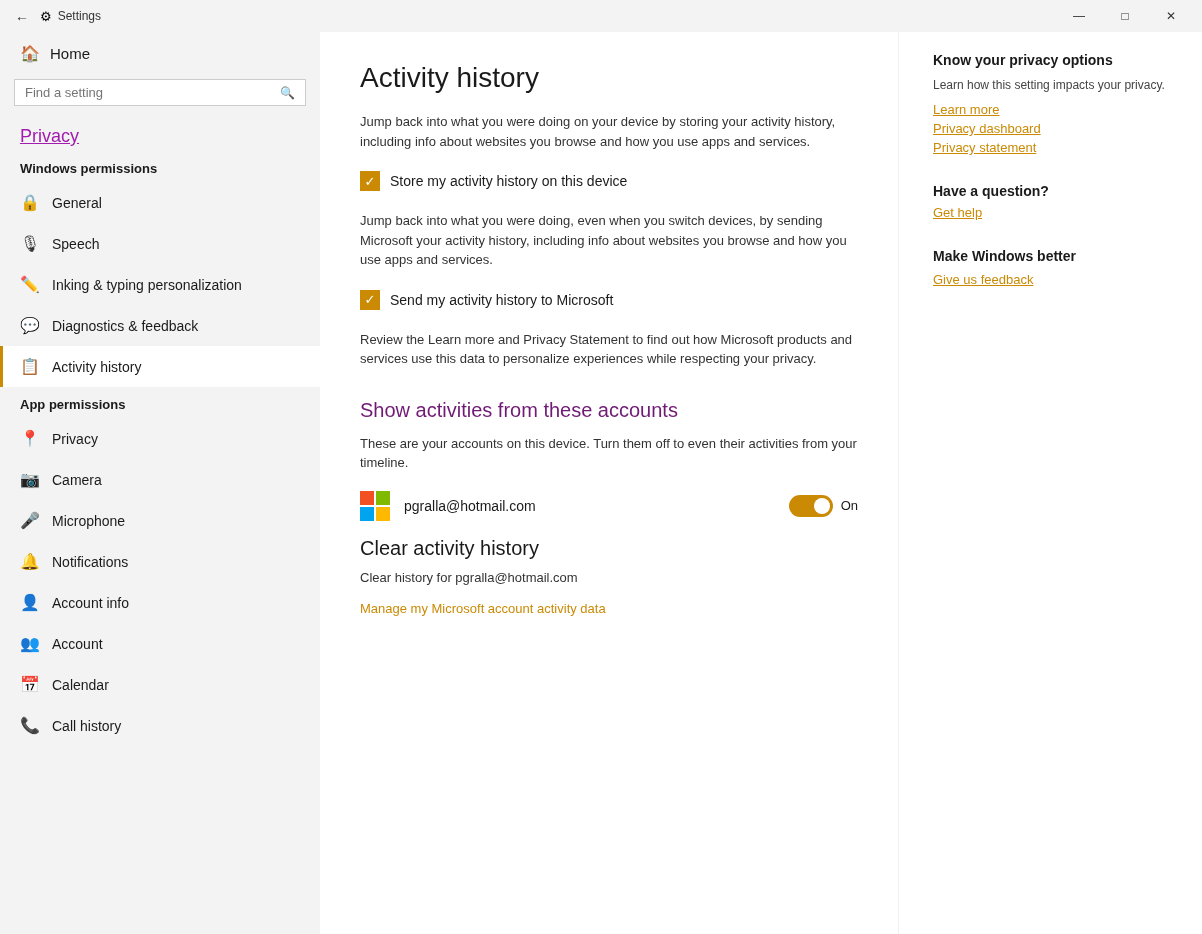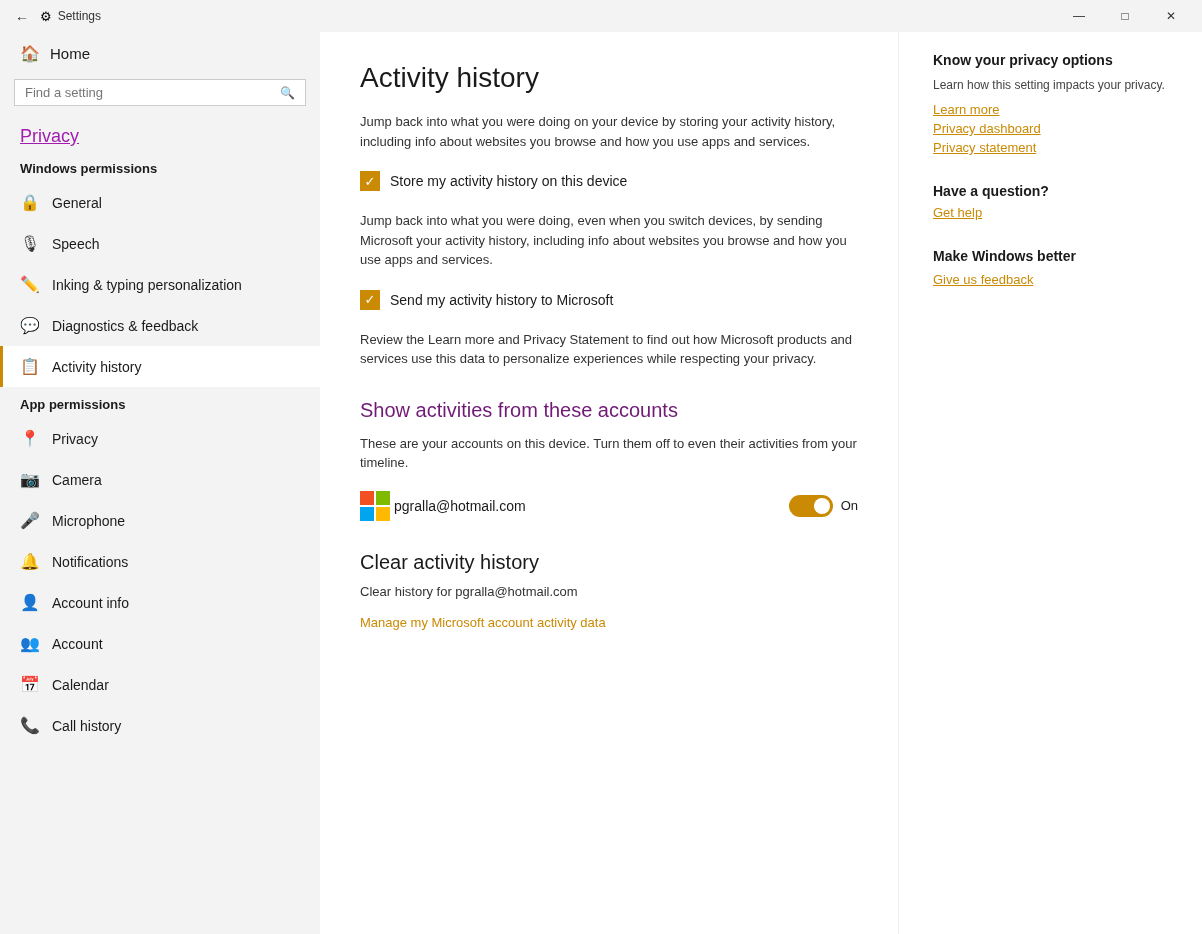--- a/index.html
+++ b/index.html
@@ -135,21 +135,21 @@
       display: flex; align-items: center; justify-content: center;
       flex-shrink: 0;
     }
     .checkbox-check { color: white; font-size: 13px; }
     .checkbox-label { font-size: 14px; color: #1a1a1a; }
 
     .section-title-main { font-size: 20px; font-weight: 400; color: #701a75; margin: 30px 0 12px 0; }
     .section-desc { font-size: 13px; color: #333; line-height: 1.5; margin-bottom: 18px; }
 
     .account-row {
-      display: flex; align-items: center; gap: 4px;
+      display: flex; align-items: center; gap: 14px;
       margin-bottom: 10px;
     }
     .ms-logo {
       width: 30px; height: 30px;
       display: grid; grid-template-columns: 1fr 1fr; grid-template-rows: 1fr 1fr;
       gap: 2px; flex-shrink: 0;
     }
     .ms-logo-r { background: #f25022; }
     .ms-logo-g { background: #7fba00; }
     .ms-logo-b { background: #00a4ef; }
@@ -165,21 +165,21 @@
     }
     .toggle-knob {
       position: absolute;
       right: 3px; top: 3px;
       width: 16px; height: 16px;
       background: white;
       border-radius: 50%;
     }
     .toggle-label { font-size: 13px; color: #1a1a1a; }
 
-    .clear-title { font-size: 20px; font-weight: 400; color: #1a1a1a; margin: 30px 0 10px 0; }
+    .clear-title { font-size: 20px; font-weight: 400; color: #1a1a1a; margin: 16px 0 10px 0; }
     .clear-desc { font-size: 13px; color: #333; margin-bottom: 14px; }
     .link-orange { color: #ca8a04; font-size: 13px; cursor: pointer; text-decoration: none; }
 
     
     .rp-section { margin-bottom: 28px; }
     .rp-title { font-size: 14px; font-weight: 600; color: #1a1a1a; margin-bottom: 8px; }
     .rp-desc { font-size: 12px; color: #444; line-height: 1.5; margin-bottom: 8px; }
     .rp-link { display: block; color: #ca8a04; font-size: 13px; cursor: pointer; margin-bottom: 4px; }
     .rp-question { font-size: 14px; font-weight: 600; color: #1a1a1a; margin-bottom: 6px; }
   </style>

